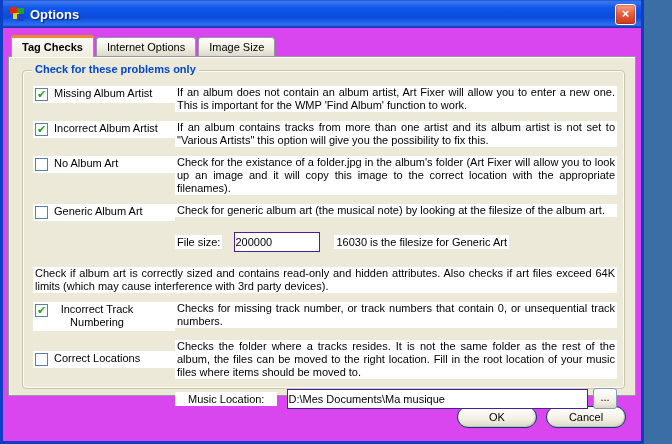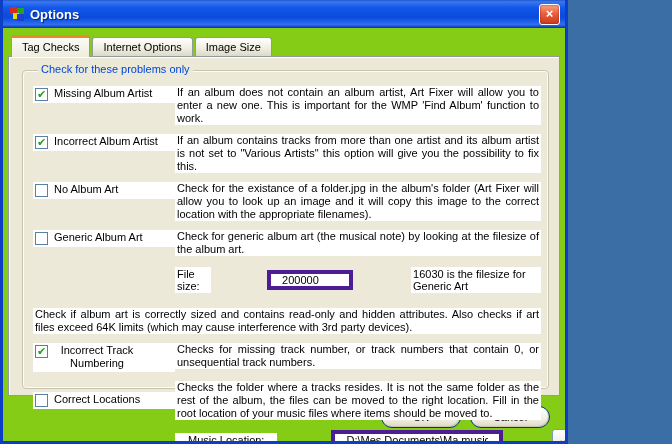--- a/index.html
+++ b/index.html
@@ -1,19 +1,19 @@
 <!DOCTYPE html>
 <html style="--border-blue: #0D3FC6; --tab-accent: #E68B2C; --group-blue: #0046D5; --check-green: #21A121; --ic-red: #D62A1E; --ic-green: #1FA41F; --ic-yellow: #E8D800; --ic-blue: #1F3FD4;"><head>
 <meta charset="utf-8">
 <style>
   html,body{margin:0;padding:0;background:#3a6ea5;}
   *{box-sizing:border-box;}
   body{font-family:"Liberation Sans","DejaVu Sans",sans-serif;font-size:11px;color:#000;}
 
-  .window{width:568px;height:444px;background:#84cc16;position:relative;
+  .window{width:644px;height:444px;background:#d946ef;position:relative;
     border-left:3px solid var(--border-blue);border-right:3px solid var(--border-blue);
     border-bottom:3px solid var(--border-blue);overflow:hidden;}
 
   
   .titlebar{height:28px;display:flex;align-items:center;padding:0 5px 0 6px;
     background:linear-gradient(180deg,#1E55C8 0%,#3B77F0 6%,#1057EA 28%,#0A4BDC 62%,#2E6FF2 88%,#0B2FA8 100%);}
   .app-icon{width:16px;height:16px;position:relative;flex:none;margin-right:5px;}
   .app-icon i{position:absolute;display:block;}
   .ic-red{left:1px;top:1px;width:7px;height:7px;background:var(--ic-red);}
   .ic-green{left:8px;top:2px;width:7px;height:7px;background:var(--ic-green);}
@@ -26,46 +26,46 @@
     color:#fff;font-weight:bold;font-size:13px;line-height:18px;text-align:center;cursor:default;
     box-shadow:inset 0 0 2px #8F1A00;}
 
   
   .content{padding:6px 5px 0 5px;}
   .tabstrip{display:flex;margin-left:3px;position:relative;z-index:2;align-items:flex-end;}
   .tab{height:19px;margin:3px 2px 0 0;padding:3px 10px 0 10px;border:1px solid #919B9C;border-bottom:none;
     border-radius:3px 3px 0 0;background:linear-gradient(180deg,#FFFFFF 0%,#F1EFE2 55%,#DCD9C8 100%);
     cursor:default;position:relative;}
   .tab.active{height:22px;margin-top:0;margin-bottom:-1px;z-index:3;padding-top:5px;
-    background:linear-gradient(180deg,#FCFBF8 0%,#EFEDDE 100%);}
+    background:linear-gradient(180deg,#FCFBF8 0%,#EFEDDE 100%);font-weight:bold;}
   .tab.active::before{content:"";position:absolute;left:-1px;right:-1px;top:-1px;height:3px;
     background:var(--tab-accent);border-radius:3px 3px 0 0;}
 
   .tabpage{position:relative;border:1px solid #919B9C;background:#ECE9D8;height:340px;
     box-shadow:inset 1px 1px 0 #FDFDF9;}
 
   
   .groupbox{position:absolute;left:13px;right:10px;top:13px;bottom:6px;
     border:1px solid #C8C5AF;border-radius:4px;box-shadow:inset 0 0 0 1px #FDFDF6;}
-  .group-label{position:absolute;top:-8px;left:15px;padding:0 3px;background:#ECE9D8;color:var(--group-blue);}
+  .group-label{position:absolute;top:-8px;left:9px;padding:0 3px;background:#ECE9D8;color:var(--group-blue);font-weight:bold;}
 
   .rows{position:absolute;left:10px;right:7px;top:15px;bottom:4px;display:flex;flex-direction:column;gap:9px;}
   .row{display:flex;align-items:flex-start;}
   .left{width:142px;flex:none;background:#fff;padding:1px 2px 2px 1px;display:flex;align-items:flex-start;}
   .cb{width:13px;height:13px;flex:none;border:1px solid #5B80A5;background:#fff;margin:1px 6px 0 1px;
     font:11px/12px "DejaVu Sans",sans-serif;color:var(--check-green);text-align:center;cursor:default;}
   .lbl{line-height:13px;text-align:center;}
   .lbl.narrow{max-width:86px;}
   .desc{flex:1;background:#fff;line-height:13px;text-align:justify;padding:0 2px;}
 
-  .inline-row{margin-left:142px;display:flex;align-items:center;gap:44px;}
+  .inline-row{margin-left:142px;display:flex;align-items:center;}
   .fs-row{margin-top:2px;margin-bottom:6px;}
   .white{background:#fff;padding:1px 2px;}
-  input.xp{border:4px solid #4c1d95;height:20px;font:11px "Liberation Sans","DejaVu Sans",sans-serif;
-    padding:2px 11px;background:#fff;}
+  input.xp{border:1px solid #4c1d95;height:20px;font:11px "Liberation Sans","DejaVu Sans",sans-serif;
+    padding:2px 0;background:#fff;}
   .fs-input{width:86px;margin:0 14px 0 12px;}
   .fs-note{background:#fff;padding:1px 2px;}
   .ml-label{flex:none;background:#fff;padding:1px 13px;margin-right:10px;}
   .ml-input{flex:1;margin-right:5px;}
   .browse-btn{width:24px;height:21px;flex:none;border:1px solid #7E9CB9;border-radius:3px;
     background:linear-gradient(180deg,#FFFFFF 0%,#F0EEE2 70%,#DCD6C6 100%);
     font-size:11px;line-height:16px;text-align:center;cursor:default;}
 
   
   .footer{display:flex;justify-content:flex-end;gap:9px;padding:10px 10px 0 0;}

